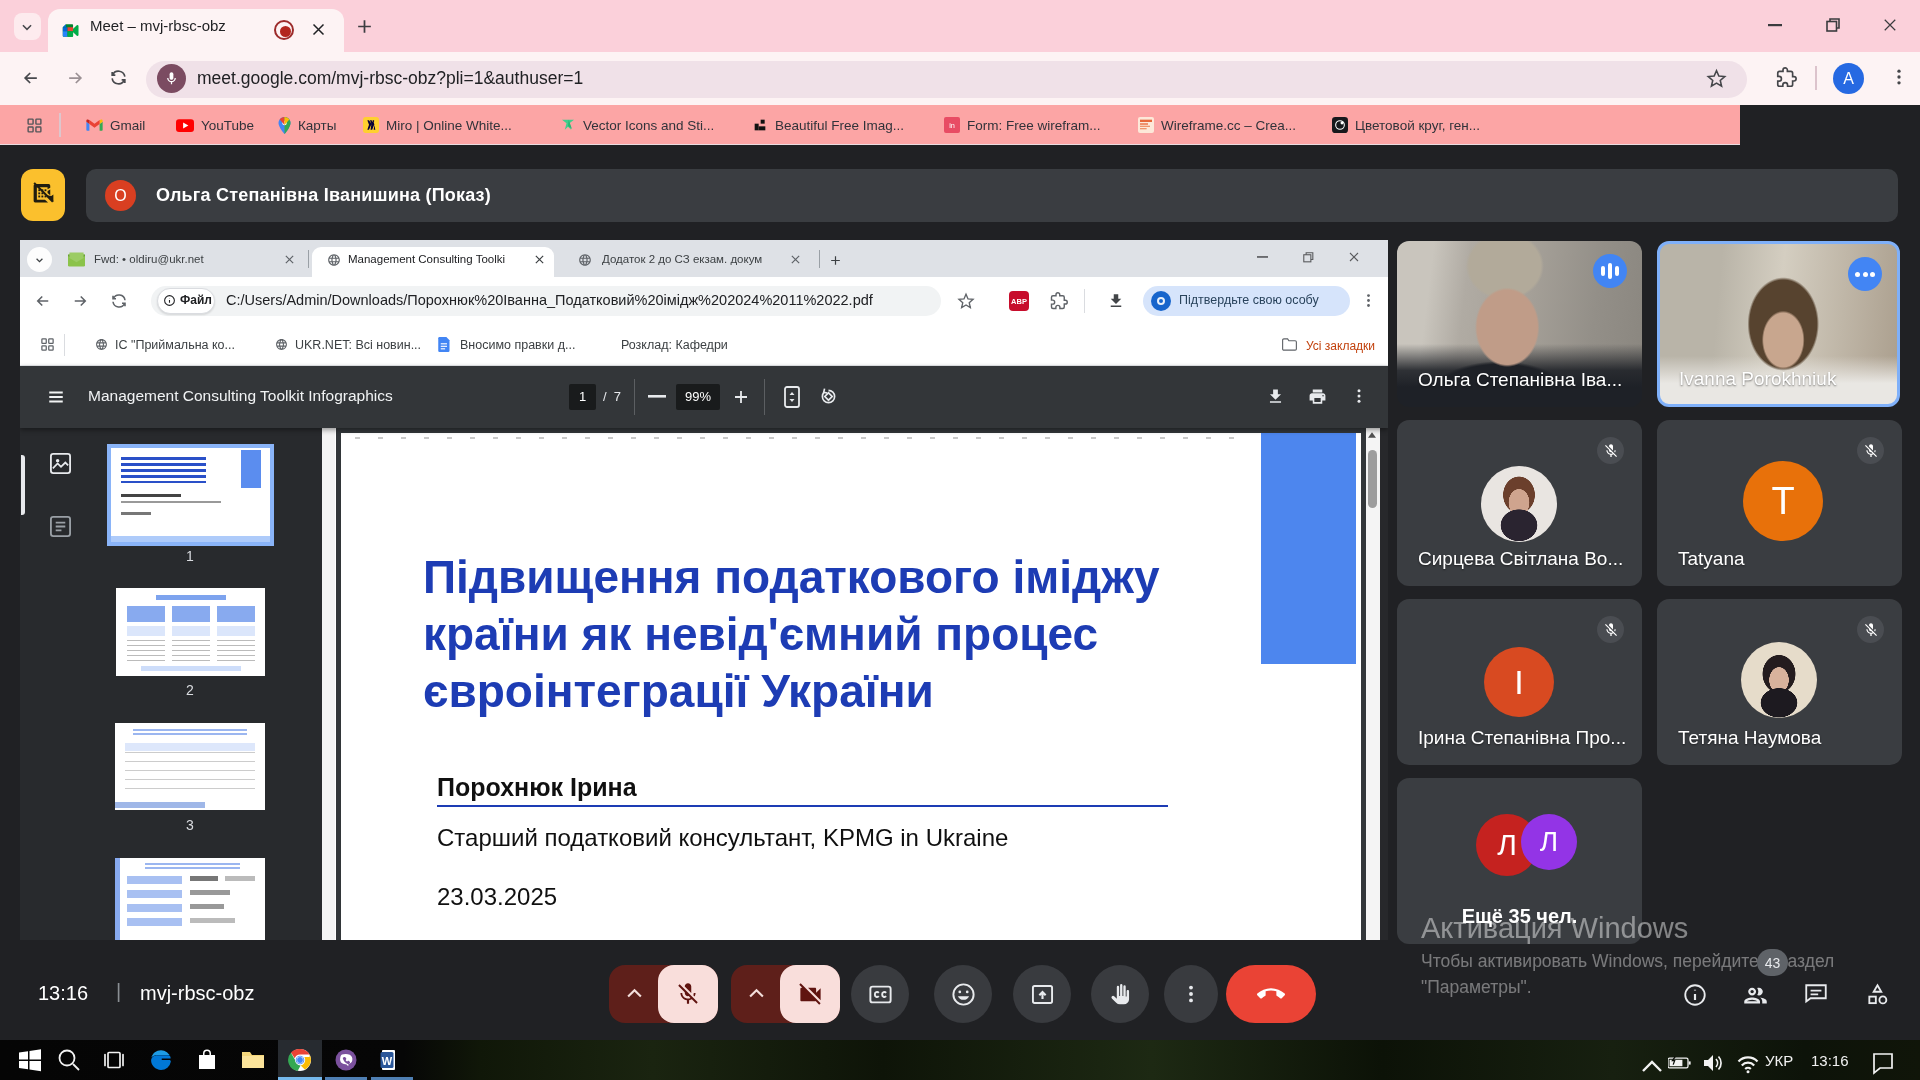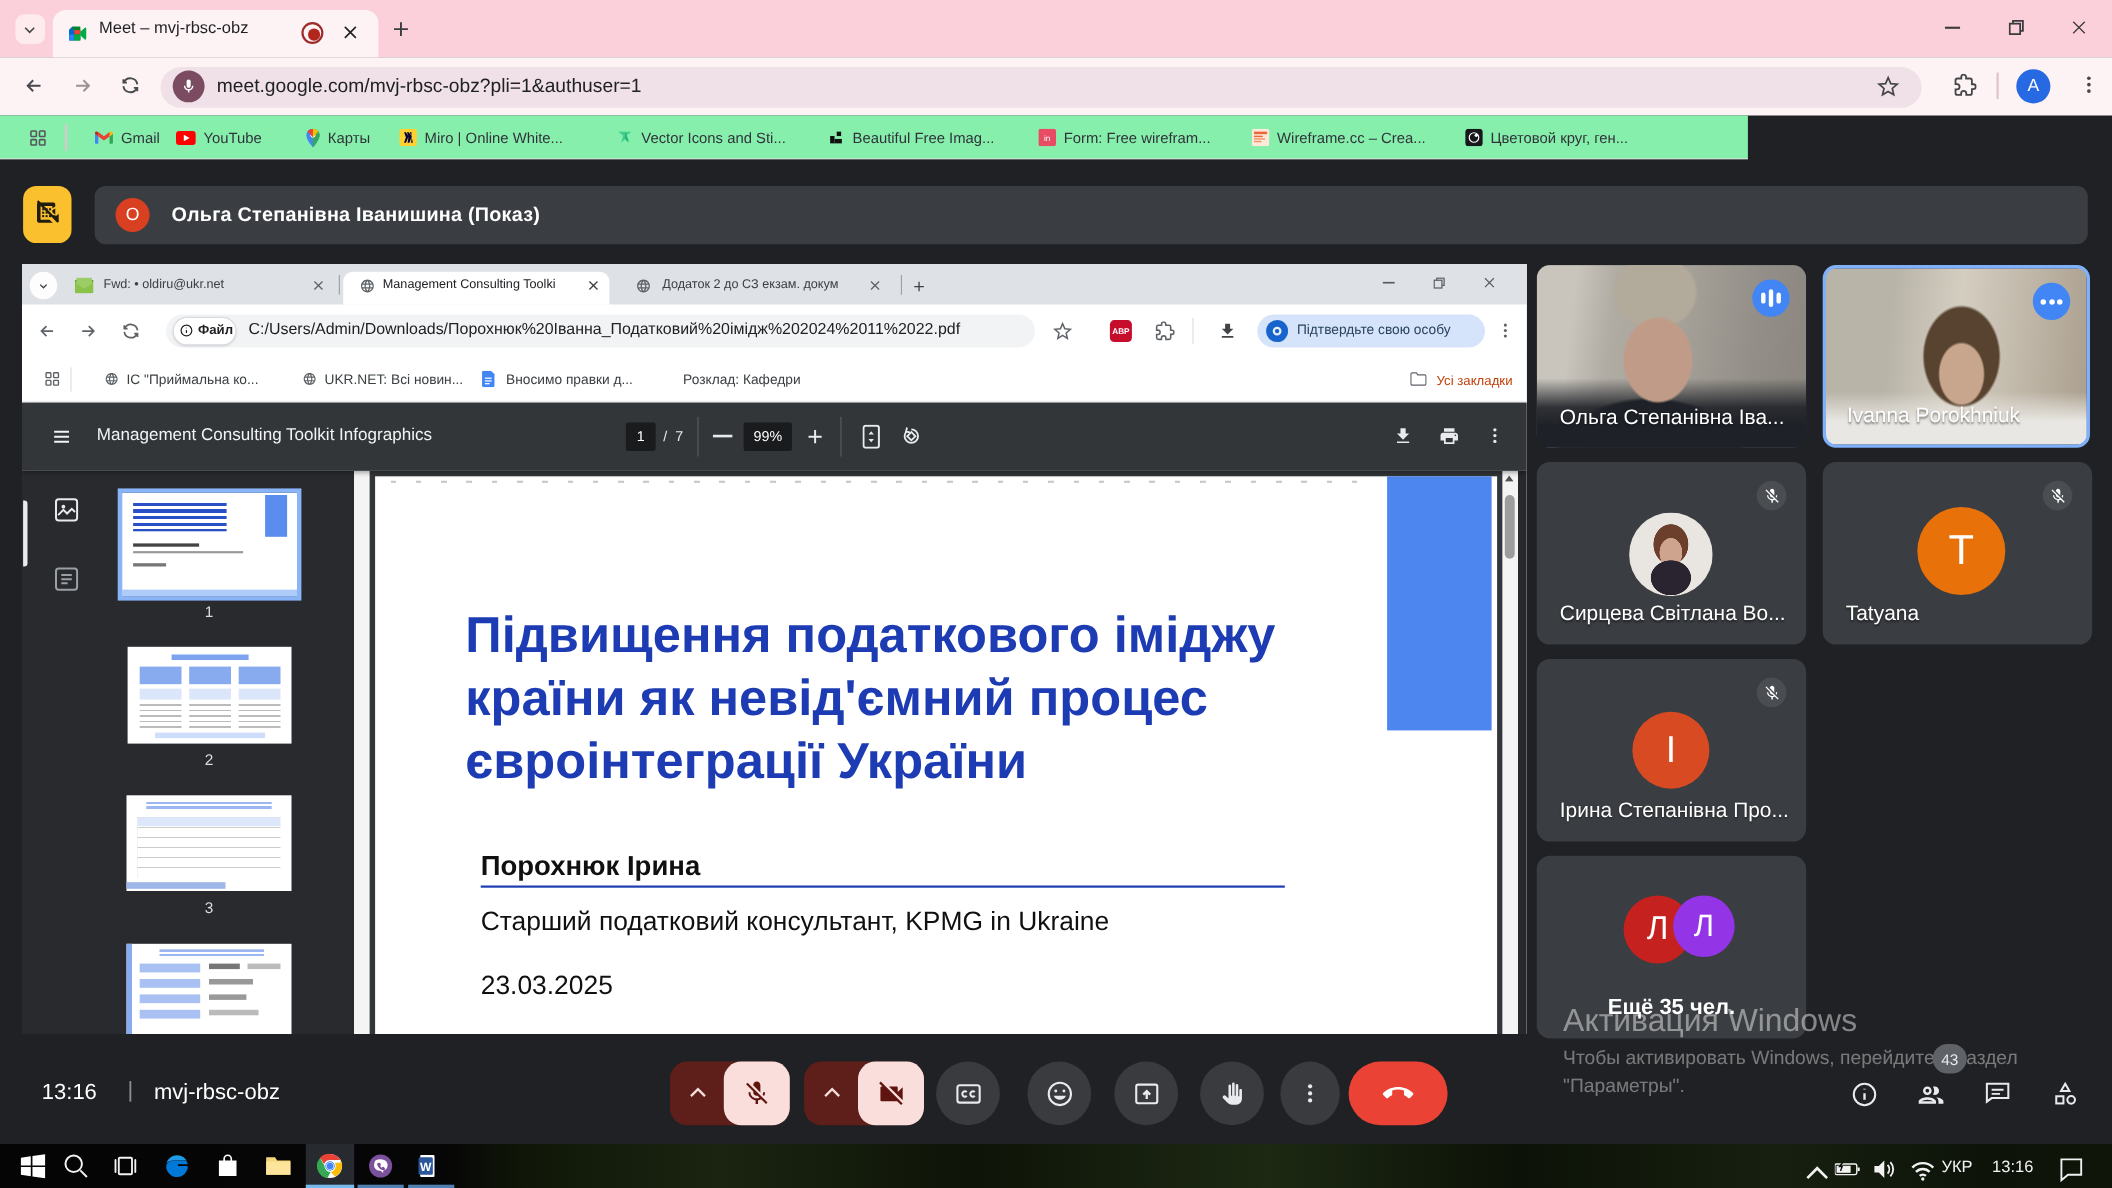--- a/index.html
+++ b/index.html
@@ -3,21 +3,21 @@
 <style>
 *{margin:0;padding:0;box-sizing:border-box}
 html,body{width:1920px;height:1080px;overflow:hidden;background:#202124}
 body{font-family:"Liberation Sans",sans-serif}
 #root{position:relative;width:1920px;height:1080px;overflow:hidden}
 .a{position:absolute}
 
 #tabstrip{left:0;top:0;width:1920px;height:52px;background:#fbd0da}
 #otab{left:48px;top:9px;width:296px;height:43px;background:#fdf3f4;border-radius:12px 12px 0 0}
 #toolbar{left:0;top:52px;width:1920px;height:53px;background:#fdf3f4}
-#obookbar{left:0;top:105px;width:1589px;height:40px;background:#86efac;border-bottom:1px solid #ecdce1}
+#obookbar{left:0;top:105px;width:1740px;height:40px;background:#fca5a5;border-bottom:1px solid #ecdce1}
 .bk{position:absolute;top:0;height:40px;display:flex;align-items:center;gap:7px;font-size:13.5px;color:#31333a;white-space:nowrap}
 #opill{left:146px;top:9px;width:1601px;height:37px;background:#f0e1e8;border-radius:19px}
 
 #meet{left:0;top:145px;width:1920px;height:895px;background:#202124}
 #ytile{left:21px;top:24px;width:44px;height:52px;background:#fbc02d;border-radius:12px}
 #toppill{left:86px;top:24px;width:1812px;height:53px;background:#3a3d41;border-radius:10px;display:flex;align-items:center}
 
 #win{left:20px;top:95px;width:1368px;height:700px;background:#fff;overflow:hidden}
 #itabs{left:0;top:0;width:1368px;height:37px;background:#dee1e6}
 #itoolbar{left:0;top:37px;width:1368px;height:48px;background:#fff}
@@ -136,21 +136,21 @@
         <rect x="14" y="14" width="7" height="7" rx="1"></rect>
       </svg>
  <div class="a" style="left:59px;top:8px;width:2px;height:24px;background:#ddc6cd"></div>
  <div class="bk" style="left:86px"><svg width="17" height="14" viewBox="0 0 24 18">
           <path d="M1.6 17h3.2V7.6L0.5 4.3V15.9c0 .6.5 1.1 1.1 1.1z" fill="#4285f4"></path>
           <path d="M19.2 17h3.2c.6 0 1.1-.5 1.1-1.1V4.3l-4.3 3.3z" fill="#34a853"></path>
           <path d="M19.2 1.9v5.7L23.5 4.3V3c0-1.4-1.6-2.2-2.7-1.4z" fill="#fbbc04"></path>
           <path d="M4.8 7.6V1.9L12 7.3l7.2-5.4v5.7L12 13z" fill="#ea4335"></path>
           <path d="M.5 3v1.3l4.3 3.3V1.9L3.2 1.6C2.1.8.5 1.6.5 3z" fill="#c5221f"></path>
         </svg>Gmail</div>
- <div class="bk" style="left:160px"><svg width="18" height="13" viewBox="0 0 24 17">
+ <div class="bk" style="left:176px"><svg width="18" height="13" viewBox="0 0 24 17">
           <rect width="24" height="17" rx="4" fill="#f00"></rect>
           <path d="M9.5 4.5l7 4-7 4z" fill="#fff"></path>
         </svg>YouTube</div>
  <div class="bk" style="left:278px"><svg width="13" height="17" viewBox="0 0 24 34">
           <path d="M12 0C5.4 0 0 5.4 0 12c0 9 12 22 12 22s12-13 12-22C24 5.4 18.6 0 12 0z" fill="#4285f4"></path>
           <path d="M12 0c6.6 0 12 5.4 12 12 0 9-12 22-12 22V0z" fill="#34a853"></path>
           <circle cx="12" cy="12" r="4.5" fill="#fff"></circle>
           <path d="M12 0C8 0 4.5 2 2.3 5L12 16V0z" fill="#ea4335"></path>
           <path d="M12 0v16l9.7-11C19.5 2 16 0 12 0z" fill="#fbbc04"></path>
         </svg>Карты</div>
@@ -497,20 +497,33 @@
 </div>
 <div class="tile" style="left:1397px;top:599px">
  <div class="mic">
         <svg width="16" height="16" fill="#fff">
           <use href="#micoff"></use>
         </svg>
       </div>
  <div class="avatar" style="left:87px;top:48px;width:70px;height:70px;background:#d84a21;font-size:34px">І</div>
  <div class="tname">Ірина Степанівна Про...</div>
 </div>
+<div class="tile" style="left:1657px;top:599px">
+ <div class="mic">
+        <svg width="16" height="16" fill="#fff">
+          <use href="#micoff"></use>
+        </svg>
+      </div>
+ <div class="avatar" style="left:84px;top:43px;width:76px;height:76px;background:
+  radial-gradient(ellipse 30px 24px at 50% 80%, #1d1a20 0 60%, rgba(0,0,0,0) 62%),
+  radial-gradient(ellipse 16px 21px at 50% 50%, #d8b29c 0 60%, rgba(0,0,0,0) 62%),
+  radial-gradient(ellipse 27px 31px at 50% 42%, #241c1e 0 60%, rgba(0,0,0,0) 62%),
+  #e6dcca"></div>
+ <div class="tname">Тетяна Наумова</div>
+</div>
 <div class="tile" style="left:1397px;top:778px">
  <div class="avatar" style="left:79px;top:36px;width:62px;height:62px;background:#c5221f;font-size:30px">Л</div>
  <div class="avatar" style="left:124px;top:36px;width:56px;height:56px;background:#9334e6;font-size:28px">Л</div>
  <div class="a" style="left:0;top:127px;width:245px;text-align:center;color:#fff;font-size:20px;font-weight:bold">Ещё 35 чел.</div>
 </div>
 
 <div class="a" style="left:1421px;top:912px;font-size:29px;color:rgba(255,255,255,.45)">Активация Windows</div>
 <div class="a" style="left:1421px;top:948px;font-size:17.5px;line-height:26px;color:rgba(255,255,255,.40)">Чтобы активировать Windows, перейдите в раздел<br>"Параметры".</div>
 
 <div class="a" style="left:38px;top:982px;font-size:20px;color:#fff">13:16</div>

